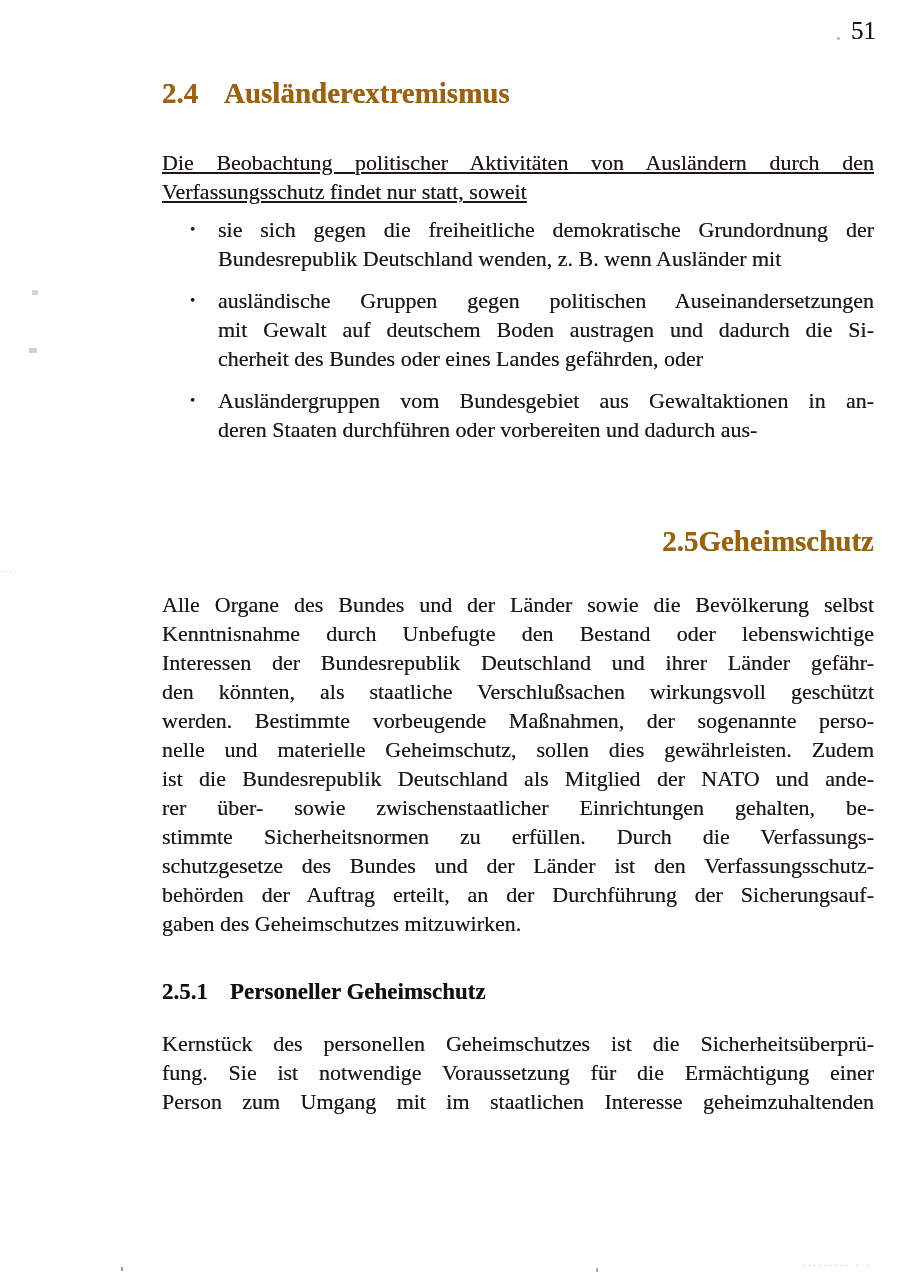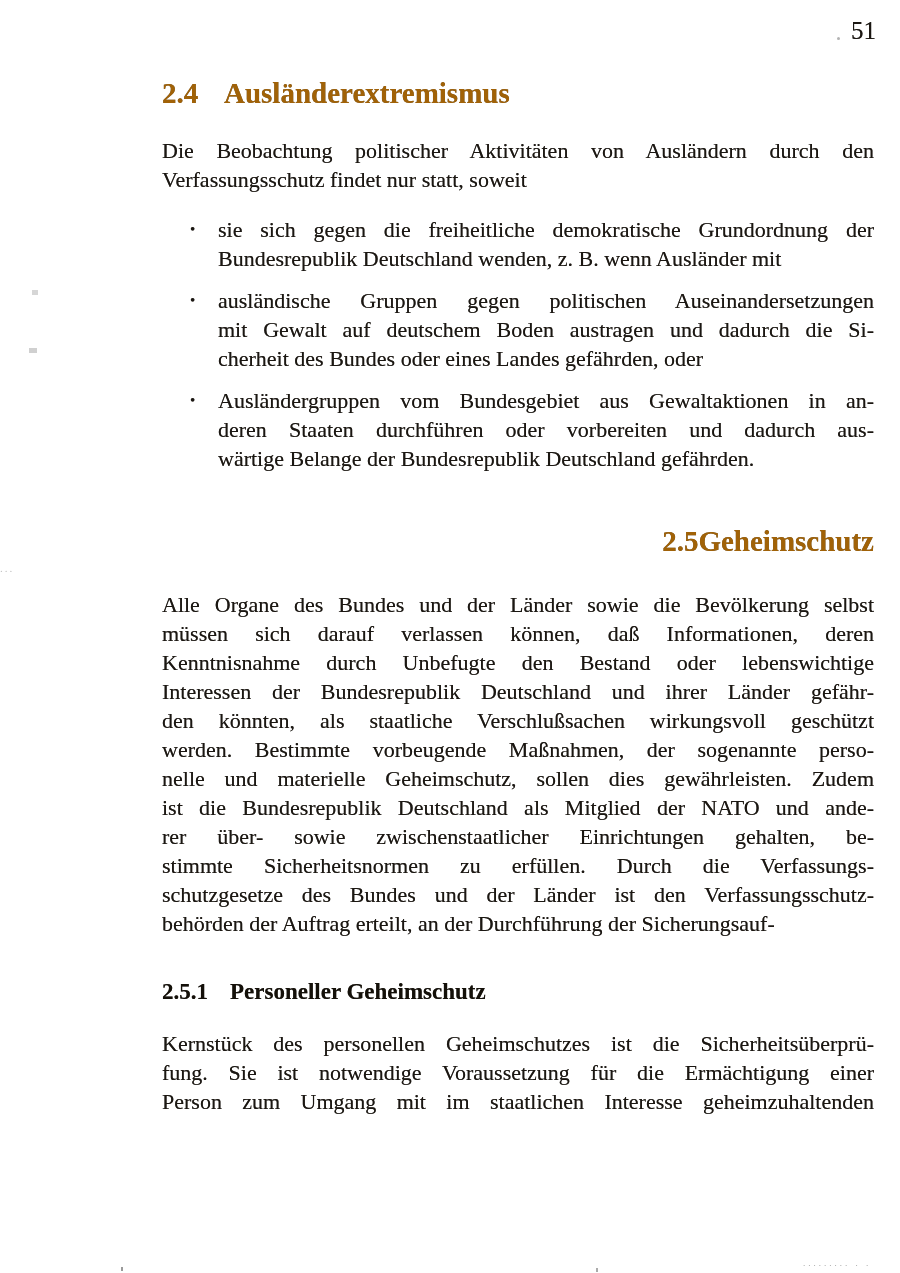--- a/index.html
+++ b/index.html
@@ -36,21 +36,21 @@
     font-weight: bold; font-size: 23px; line-height: 23px;
     color: #141009; white-space: nowrap;
   }
   #h251 { top: 980px; }
   .h-sub .h-num { margin-right: 22px; }
 
   .para {
     position: absolute; left: 162px; width: 712px;
     font-size: 22px; line-height: 29px;
   }
-  #para-intro  { top: 136px; }
+  #para-intro  { top: 148px; text-decoration: underline; }
   #para-25     { top: 590px; }
   #para-251    { top: 1029px; }
 
   .tline {
     text-align: justify;
     text-align-last: justify;
     white-space: nowrap;
   }
   .para .tline:last-child,
   .bullet-text .tline:last-child { text-align-last: left; }
@@ -107,42 +107,41 @@
         <div class="tline">ausländische Gruppen gegen politischen Auseinandersetzungen</div>
         <div class="tline">mit Gewalt auf deutschem Boden austragen und dadurch die Si-</div>
         <div class="tline">cherheit des Bundes oder eines Landes gefährden, oder</div>
       </div>
     </div>
     <div class="bullet-item">
       <span class="bullet-dot">•</span>
       <div class="bullet-text">
         <div class="tline">Ausländergruppen vom Bundesgebiet aus Gewaltaktionen in an-</div>
         <div class="tline">deren Staaten durchführen oder vorbereiten und dadurch aus-</div>
-        <div class="tline">wärtige Belange der Bundesrepublik Deutschland gefährden.</div>
       </div>
     </div>
   </div>
 
 <div id="h25" class="h-main ink">
   <span class="h-num">2.5</span><span>Geheimschutz</span>
 </div>
 
 <div id="para-25" class="para ink">
     <div class="tline">Alle Organe des Bundes und der Länder sowie die Bevölkerung selbst</div>
-    <div class="tline">müssen sich darauf verlassen können, daß Informationen, deren</div>
     <div class="tline">Kenntnisnahme durch Unbefugte den Bestand oder lebenswichtige</div>
     <div class="tline">Interessen der Bundesrepublik Deutschland und ihrer Länder gefähr-</div>
     <div class="tline">den könnten, als staatliche Verschlußsachen wirkungsvoll geschützt</div>
     <div class="tline">werden. Bestimmte vorbeugende Maßnahmen, der sogenannte perso-</div>
     <div class="tline">nelle und materielle Geheimschutz, sollen dies gewährleisten. Zudem</div>
     <div class="tline">ist die Bundesrepublik Deutschland als Mitglied der NATO und ande-</div>
     <div class="tline">rer über- sowie zwischenstaatlicher Einrichtungen gehalten, be-</div>
     <div class="tline">stimmte Sicherheitsnormen zu erfüllen. Durch die Verfassungs-</div>
     <div class="tline">schutzgesetze des Bundes und der Länder ist den Verfassungsschutz-</div>
     <div class="tline">behörden der Auftrag erteilt, an der Durchführung der Sicherungsauf-</div>
+    <div class="tline">gaben des Geheimschutzes mitzuwirken.</div>
   </div>
 
 <div id="h251" class="h-sub ink">
   <span class="h-num">2.5.1</span><span>Personeller Geheimschutz</span>
 </div>
 
 <div id="para-251" class="para cont ink">
     <div class="tline">Kernstück des personellen Geheimschutzes ist die Sicherheitsüberprü-</div>
     <div class="tline">fung. Sie ist notwendige Voraussetzung für die Ermächtigung einer</div>
     <div class="tline">Person zum Umgang mit im staatlichen Interesse geheimzuhaltenden</div>

